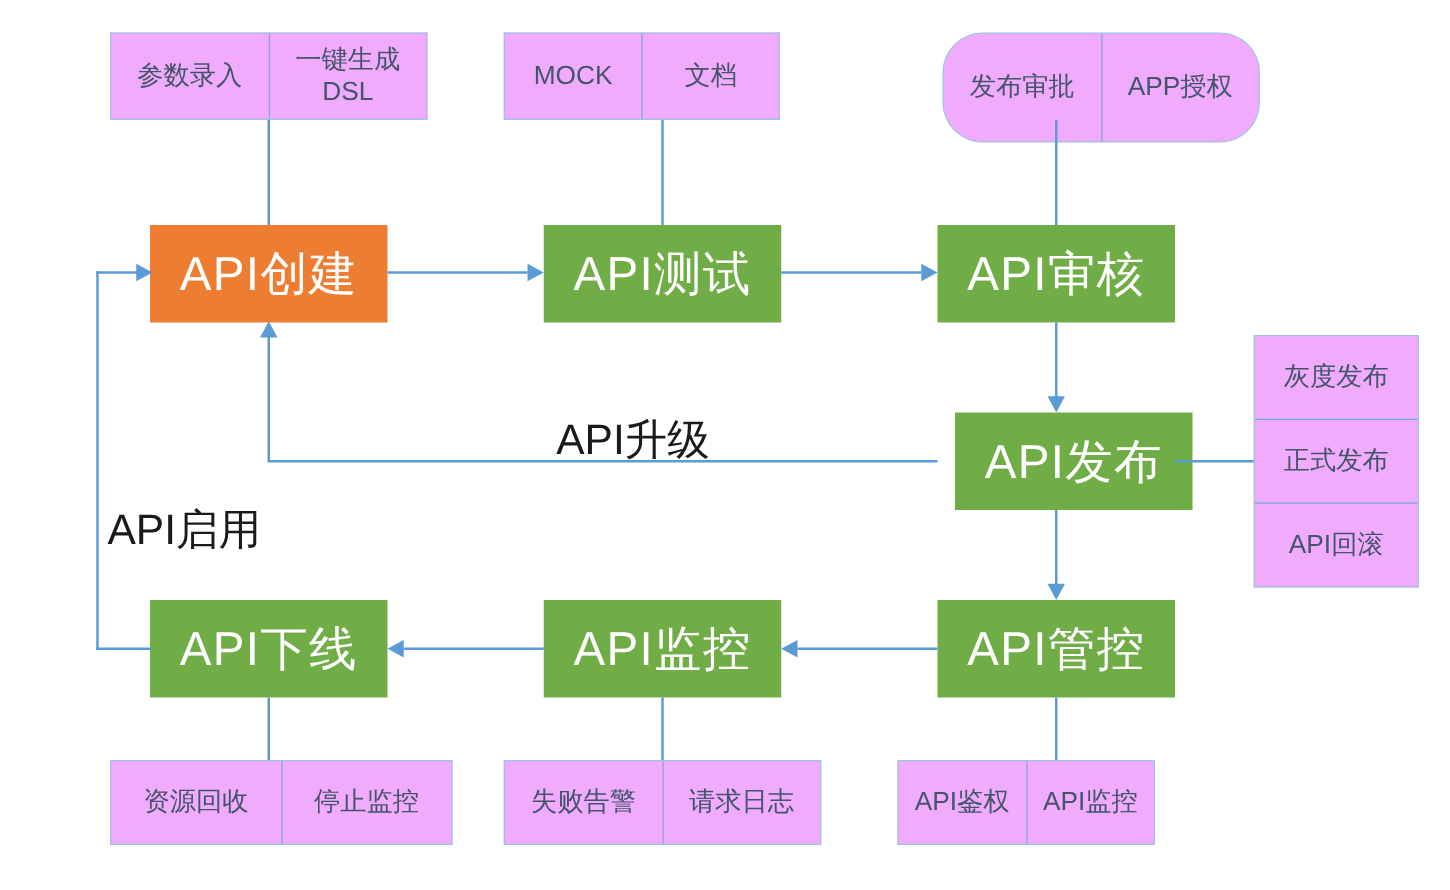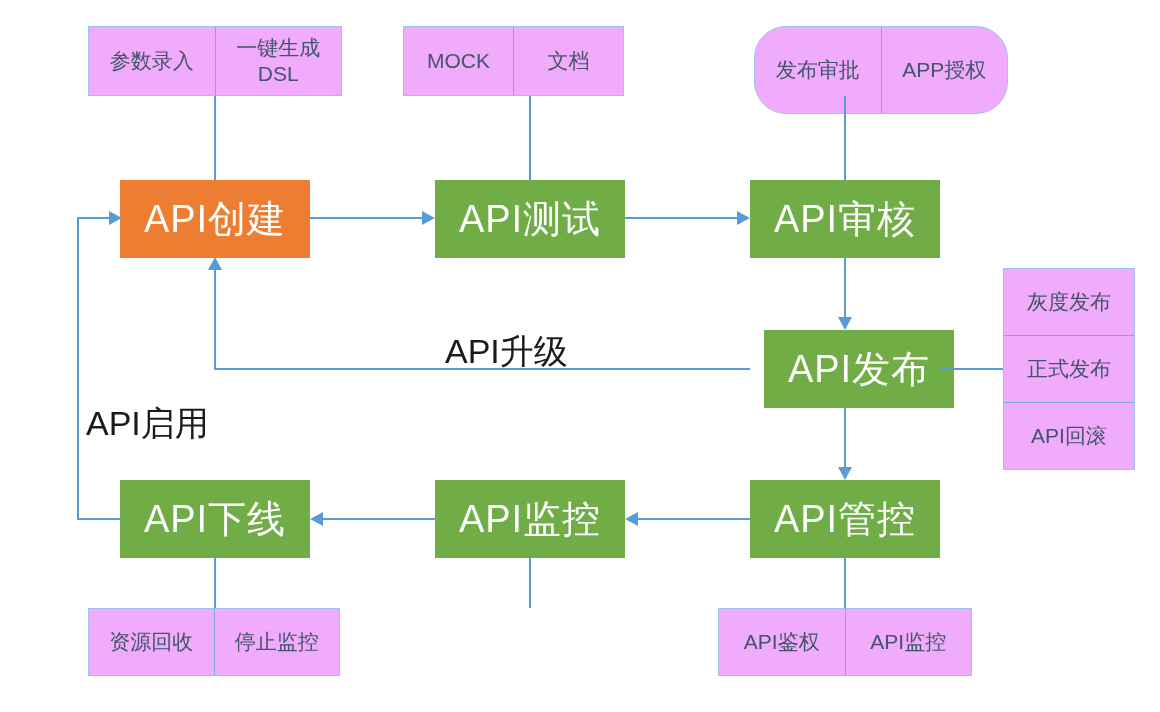--- a/index.html
+++ b/index.html
@@ -65,25 +65,29 @@
   <div class="node green" style="left:750px; top:480px;">API管控</div>
   <div class="node green" style="left:435px; top:480px;">API监控</div>
   <div class="node green" style="left:120px; top:480px;">API下线</div>
 
   <div class="aux-box side-box" style="left:1003px; top:268px; width:132px; height:202px;">
     <div class="aux-cell">灰度发布</div>
     <div class="aux-cell">正式发布</div>
     <div class="aux-cell">API回滚</div>
   </div>
 
-  <div class="aux-box" style="left:88px; top:608px; width:252px; height:68px;">
+  <div class="aux-box" style="left:88px; top:608px; width:274px; height:68px;">
     <div class="aux-cell">资源回收</div>
     <div class="aux-cell">停止监控</div>
   </div>
-  <div class="aux-box" style="left:718px; top:608px; width:254px; height:68px;">
+  <div class="aux-box" style="left:403px; top:608px; width:254px; height:68px;">
+    <div class="aux-cell">失败告警</div>
+    <div class="aux-cell">请求日志</div>
+  </div>
+  <div class="aux-box" style="left:718px; top:608px; width:206px; height:68px;">
     <div class="aux-cell">API鉴权</div>
     <div class="aux-cell">API监控</div>
   </div>
 
   <div class="vline" style="left:214px; top:96px; height:84px;"></div>
   <div class="vline" style="left:529px; top:96px; height:84px;"></div>
   <div class="vline" style="left:844px; top:96px; height:84px;"></div>
 
   <div class="hline" style="left:310px; top:217px; width:112px;"></div>
   <div class="arr right" style="left:422px; top:211px;"></div>

